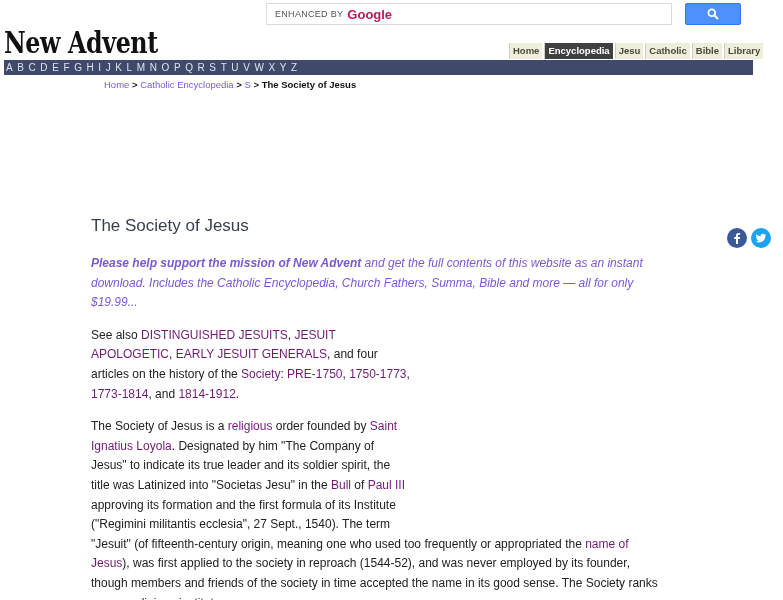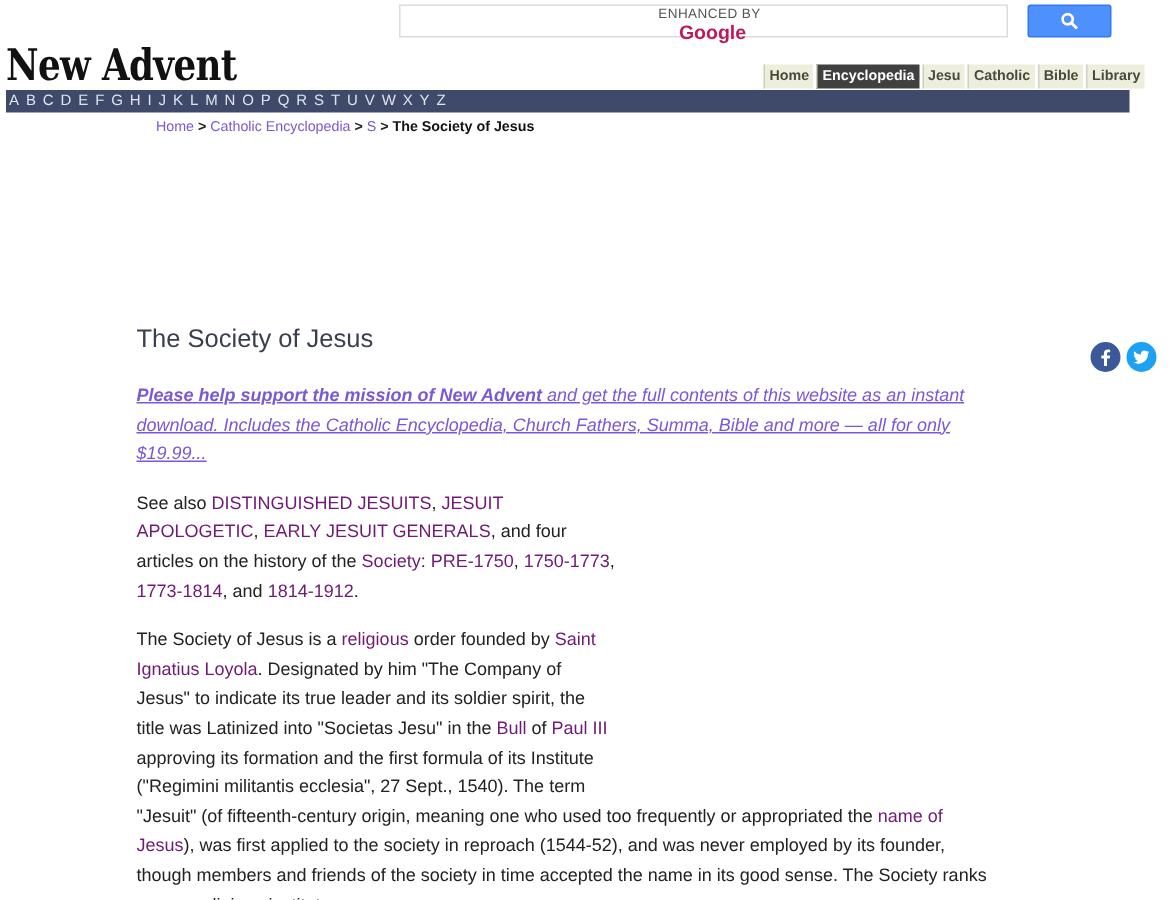--- a/index.html
+++ b/index.html
@@ -1,38 +1,38 @@
 <!DOCTYPE html>
 <html><head>
 <meta charset="utf-8">
 <style>
   html, body { margin: 0; padding: 0; background: #ffffff; }
   body { width: 783px; height: 600px; overflow: hidden; position: relative; font-family: "Liberation Sans", sans-serif; }
   a { text-decoration: none; }
-  .search-box { position: absolute; left: 266px; top: 3px; width: 406px; height: 22px; border: 1px solid #dcdcdc; background: #fff; box-sizing: border-box; display: flex; align-items: center; padding-left: 8px; flex-direction: column; }
+  .search-box { position: absolute; left: 266px; top: 3px; width: 406px; height: 22px; border: 1px solid #dcdcdc; background: #fff; box-sizing: border-box; display: flex; align-items: center; padding-left: 8px; }
   .search-box .enh { font-size: 9px; letter-spacing: 0.3px; color: #555; font-family: "Liberation Sans", sans-serif; }
   .search-box .g { font-size: 13px; color: #be185d; font-weight: bold; margin-left: 4px; font-family: "Liberation Sans", sans-serif; }
   .search-btn { position: absolute; left: 685px; top: 3px; width: 56px; height: 22px; background: #4d90fe; border: 1px solid #3079ed; border-radius: 2px; box-sizing: border-box; display: flex; align-items: center; justify-content: center; }
   .logo { position: absolute; left: 4px; top: 26px; font-family: "DejaVu Serif", serif; font-weight: bold; font-size: 29px; letter-spacing: -0.5px; color: #111; transform: scaleX(0.82); transform-origin: left top; line-height: 34px; }
   .topnav { position: absolute; left: 507px; top: 43px; display: flex; height: 16px; }
   .topnav a { display: block; height: 16px; line-height: 16px; padding: 0 3px; margin-left: 2px; background: #eeeedd; color: #4a4a3a; font-size: 9.5px; font-weight: bold; border-left: 1px solid #d0d0c0; }
   .topnav a.active { background: #404040; color: #ffffff; }
   .alphabar { position: absolute; left: 4px; top: 60px; width: 749px; height: 15px; background: #3f4a6b; display: flex; align-items: center; padding-left: 2px; box-sizing: border-box; }
   .alphabar a { color: #dfe3ee; font-size: 10px; margin-right: 4.6px; line-height: 15px; }
   .crumbs { position: absolute; left: 104px; top: 79px; font-size: 9.5px; color: #222; text-align: center; }
   .crumbs a { color: #7b58d6; }
   .crumbs .sep { font-weight: bold; color: #222; }
   .crumbs .cur { font-weight: bold; color: #111; }
   .title { position: absolute; left: 91px; top: 216px; font-size: 17px; color: #3a3f4e; }
   .social { position: absolute; left: 727px; top: 228px; display: flex; gap: 4px; }
   .social span { display: inline-block; width: 20px; height: 20px; border-radius: 50%; }
   .content { position: absolute; left: 91px; top: 254px; width: 570px; font-size: 12px; line-height: 19.6px; color: #222; }
   .content p { margin: 0 0 13px 0; }
   .content a { color: #701a75; }
-  .promo { color: #7b58d6; font-style: italic; text-decoration: underline; }
+  .promo { color: #7b58d6; font-style: italic; }
   .promo b { font-weight: bold; }
   .narrow { width: 320px; }
   .ital { }
 </style>
 </head>
 <body>
 
 <div class="search-box" data-name="search-input">
   <span class="enh" data-name="search-placeholder">ENHANCED BY</span>
   <span class="g" data-name="google-brand">Google</span>

